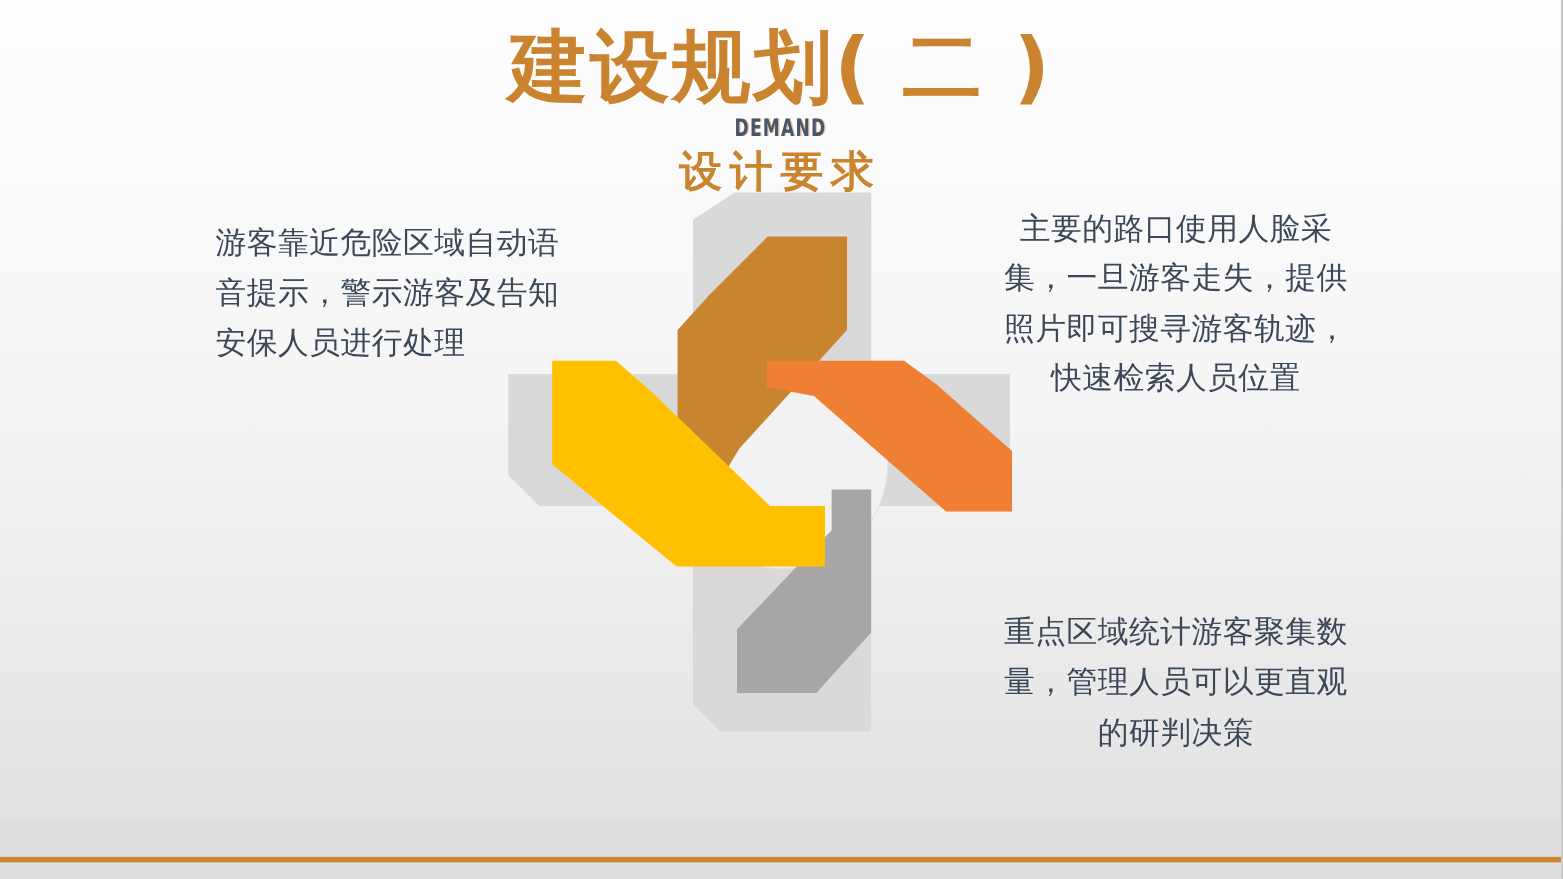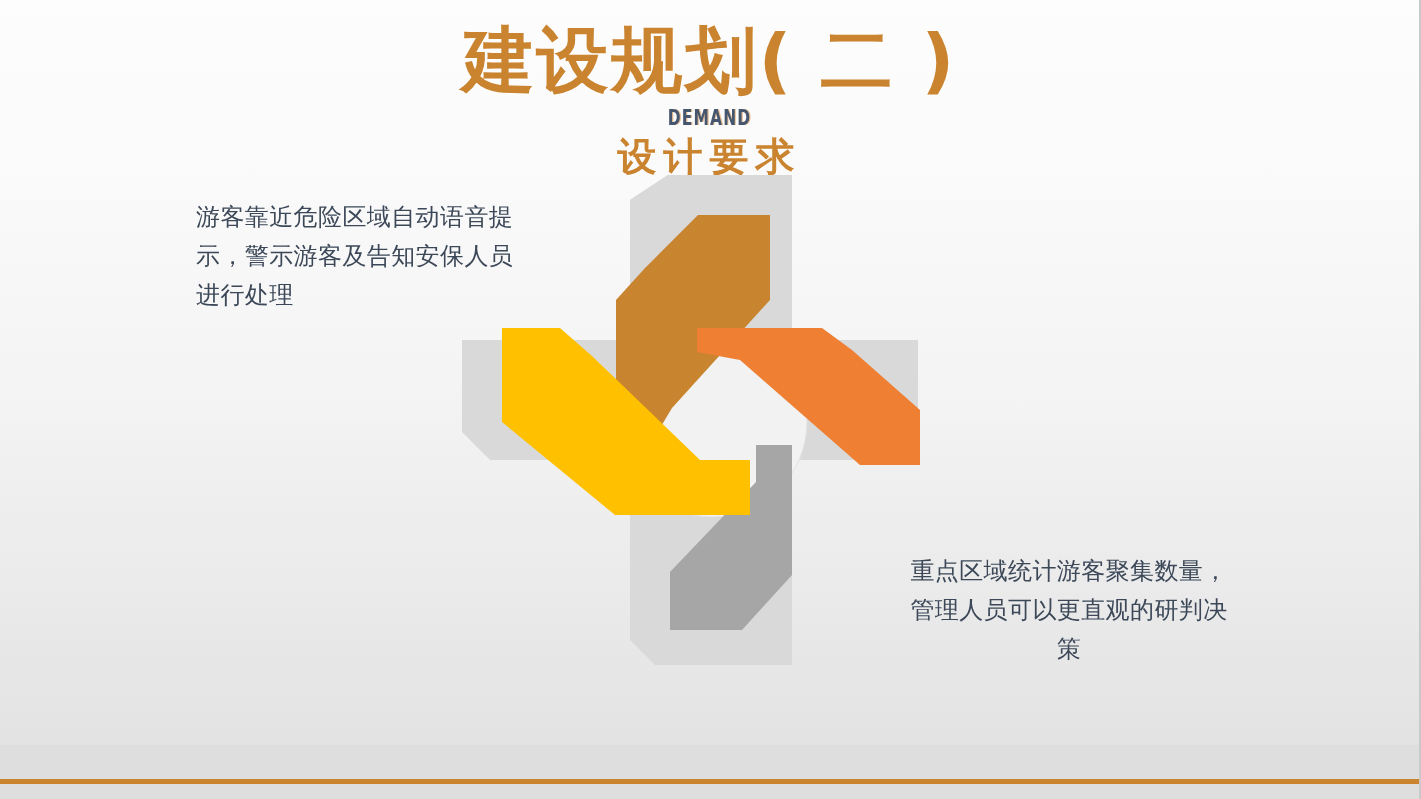--- a/index.html
+++ b/index.html
@@ -56,21 +56,21 @@
     letter-spacing: 7px;
     line-height: 1.15;
     margin: 6px 0 0 0;
     text-shadow: 1px 1px 0 rgba(255,255,255,0.8);
   }
 
   
   .callout {
     position: absolute;
     color: #3C4858;
-    font-size: 24px;
+    font-size: 28px;
     line-height: 1.62;
     font-family: Liberation Sans, sans-serif;
     letter-spacing: 0.4px;
   }
   .callout-tl { left: 196px; top: 198px;  width: 330px; text-align: left;   }
   .callout-tr { left: 900px; top: 185px;  width: 338px; text-align: center; }
   .callout-bl { left: 196px; top: 550px;  width: 330px; text-align: center; }
   .callout-br { left: 900px; top: 552px;  width: 338px; text-align: center; }
 
   
@@ -137,20 +137,21 @@
 
       <path fill="#FFC000" d="M 62 168 L 120 168 L 152 196 L 260 300 L 310 300
                L 310 355 L 175 355 L 62 262 Z"></path>
 
       <circle cx="272" cy="262" r="94" fill="#F5F5F5" opacity="0"></circle>
     </svg>
   </div>
 
   <div class="callout callout-tl">游客靠近危险区域自动语音提示，警示游客及告知安保人员进行处理</div>
 
+  <div class="callout callout-tr">主要的路口使用人脸采集，一旦游客走失，提供照片即可搜寻游客轨迹，快速检索人员位置</div>
 
 
   <div class="callout callout-br">重点区域统计游客聚集数量，管理人员可以更直观的研判决策</div>
 
   <div class="bottom-band">
     <div class="bottom-rule"></div>
   </div>
 
 </div>
 

